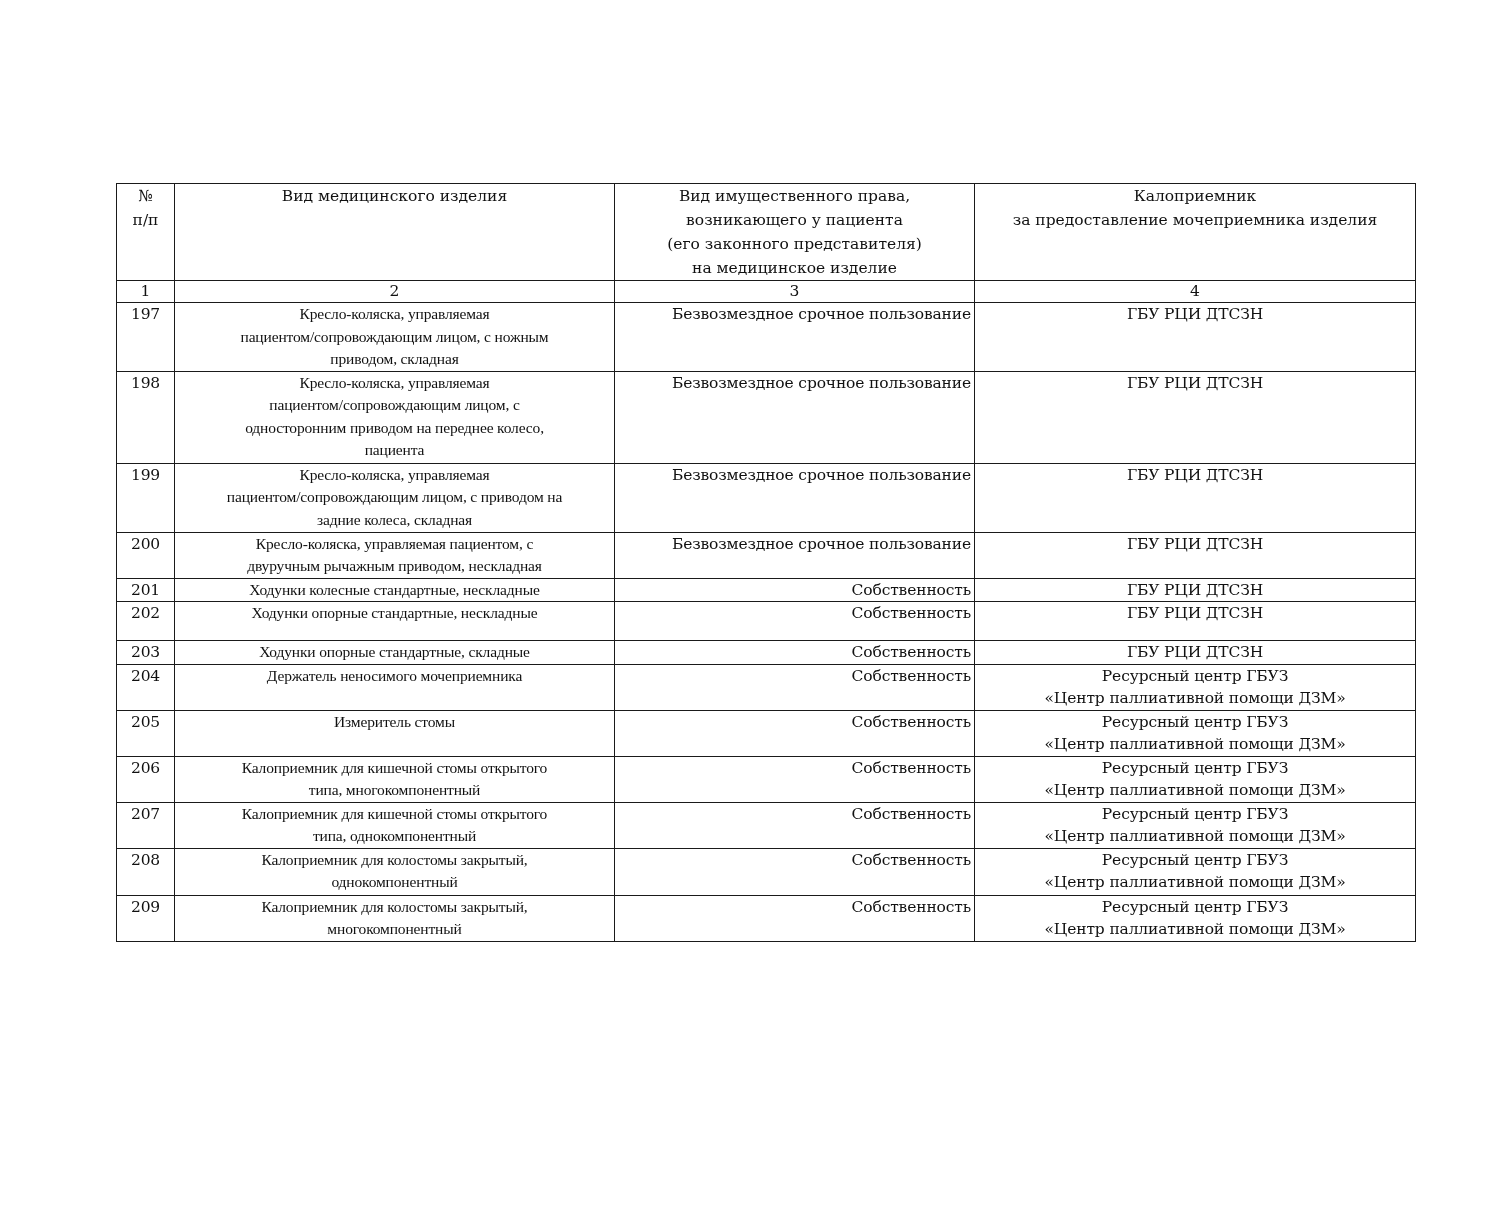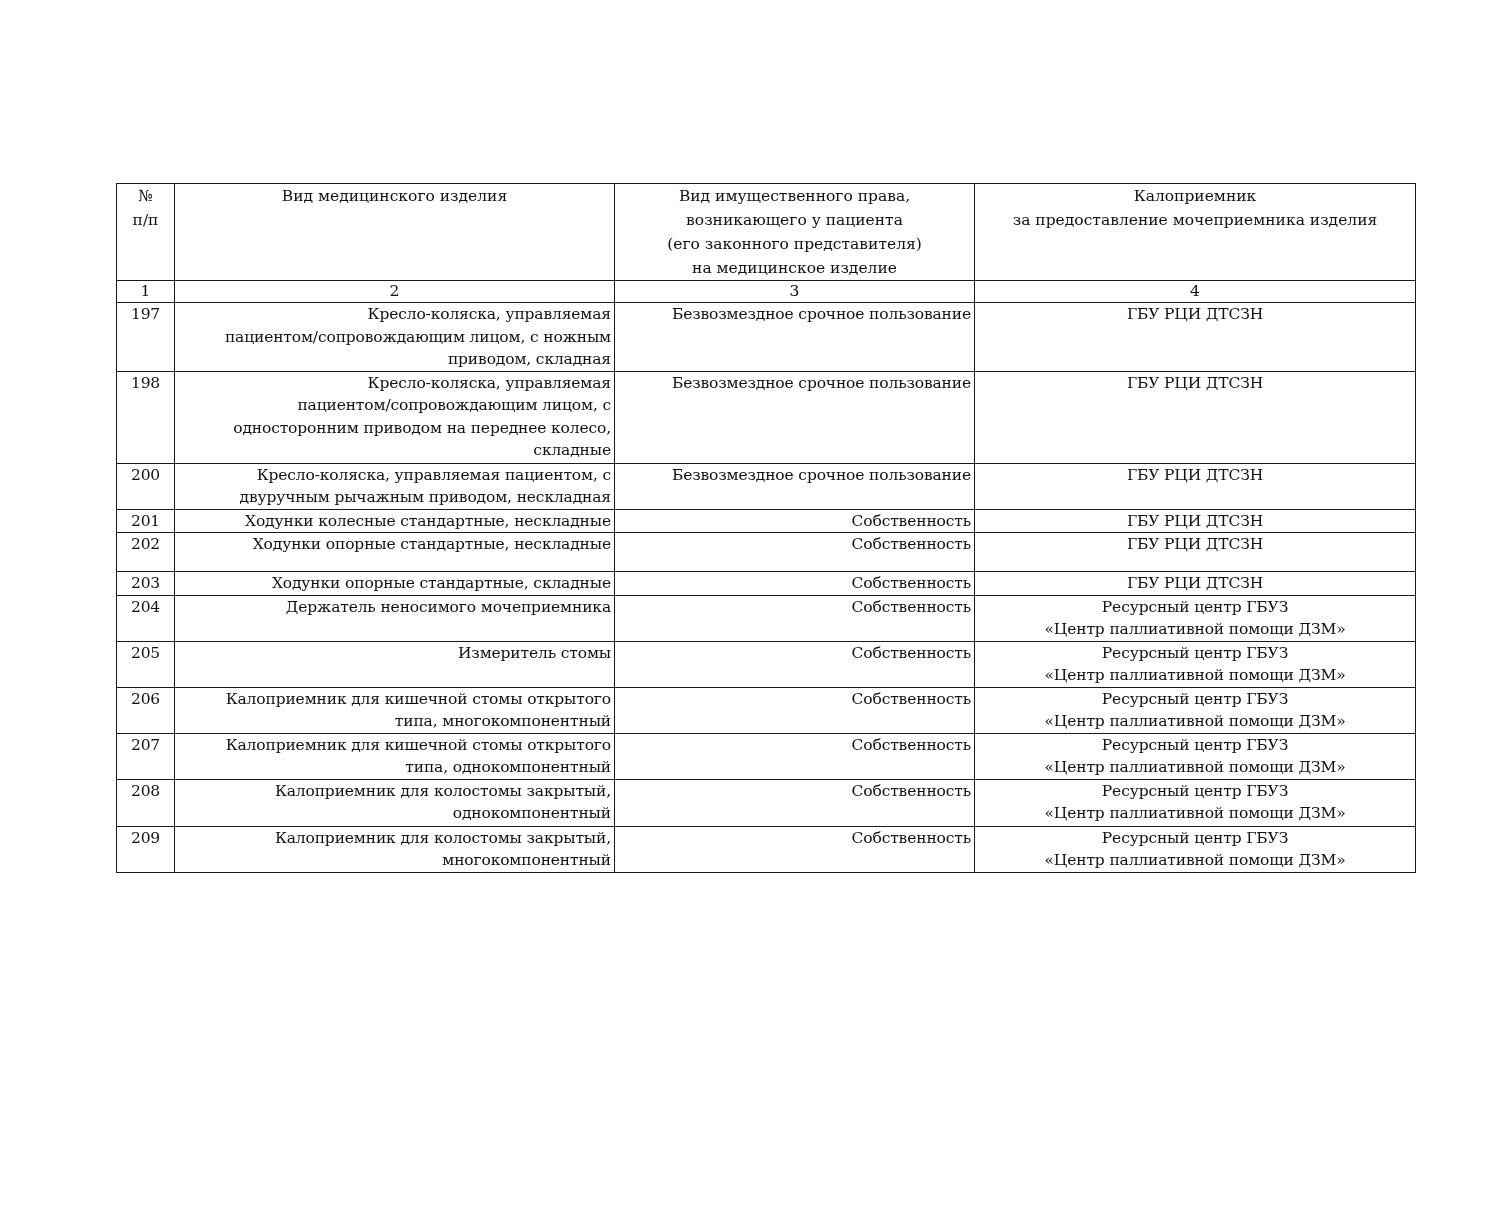--- a/index.html
+++ b/index.html
@@ -19,21 +19,21 @@
     table.med td, table.med th {
       border: 1.5px solid #1a1a1a;
       padding: 0 3px;
       vertical-align: top;
       font-weight: normal;
       overflow: hidden;
     }
     th.hdr { vertical-align: middle; text-align: center; height: 96px; line-height: 24px; }
     td.colnum { text-align: center; height: 21px; line-height: 21px; }
     td.num { text-align: center; padding-top: 1px; }
-    td.name { text-align: right; padding-top: 1px; }
+    td.name { text-align: center; padding-top: 1px; font-family: Liberation Serif, serif; }
     td.right { text-align: right; padding-top: 1px; }
     td.resp { text-align: center; padding-top: 1px; }
     td.num, td.name, td.right, td.resp { letter-spacing: -0.15px; }
   </style>
 </head>
 <body>
 
 <div class="page">
   <table class="med">
     <colgroup>
@@ -83,28 +83,40 @@
           <div>ГБУ РЦИ ДТСЗН</div>
         </td>
       </tr>
 
       <tr style="height:92px">
         <td class="num">198</td>
         <td class="name">
           <div>Кресло-коляска, управляемая</div>
           <div>пациентом/сопровождающим лицом, с</div>
           <div>односторонним приводом на переднее колесо,</div>
-          <div>складные</div>
-        </td>
-        <td class="right">Безвозмездное срочное пользование</td>
-        <td class="resp">
-          <div>ГБУ РЦИ ДТСЗН</div>
-        </td>
-      </tr>
-
+          <div>пациента</div>
+        </td>
+        <td class="right">Безвозмездное срочное пользование</td>
+        <td class="resp">
+          <div>ГБУ РЦИ ДТСЗН</div>
+        </td>
+      </tr>
+
+      <tr style="height:69px">
+        <td class="num">199</td>
+        <td class="name">
+          <div>Кресло-коляска, управляемая</div>
+          <div>пациентом/сопровождающим лицом, с приводом на</div>
+          <div>задние колеса, складная</div>
+        </td>
+        <td class="right">Безвозмездное срочное пользование</td>
+        <td class="resp">
+          <div>ГБУ РЦИ ДТСЗН</div>
+        </td>
+      </tr>
 
       <tr style="height:46px">
         <td class="num">200</td>
         <td class="name">
           <div>Кресло-коляска, управляемая пациентом, с</div>
           <div>двуручным рычажным приводом, нескладная</div>
         </td>
         <td class="right">Безвозмездное срочное пользование</td>
         <td class="resp">
           <div>ГБУ РЦИ ДТСЗН</div>

